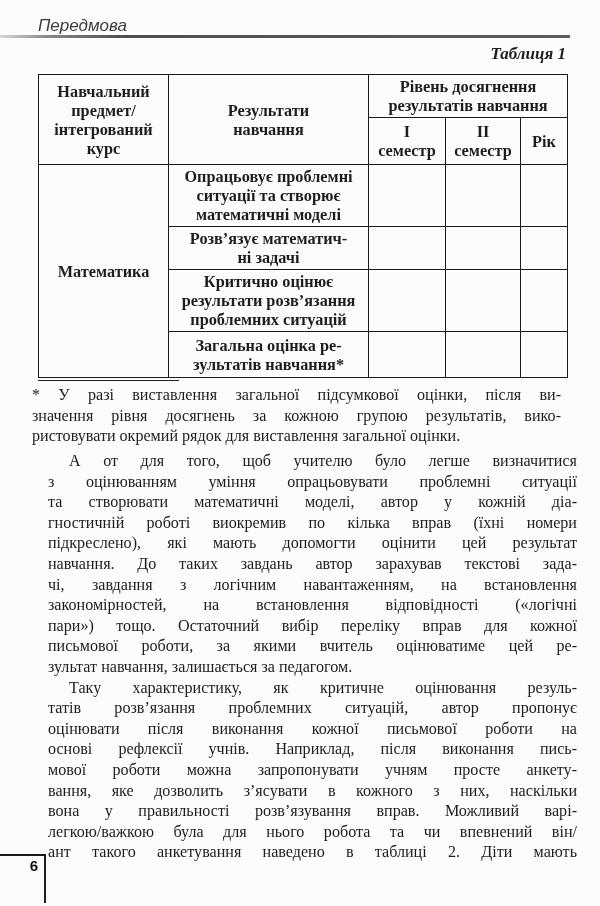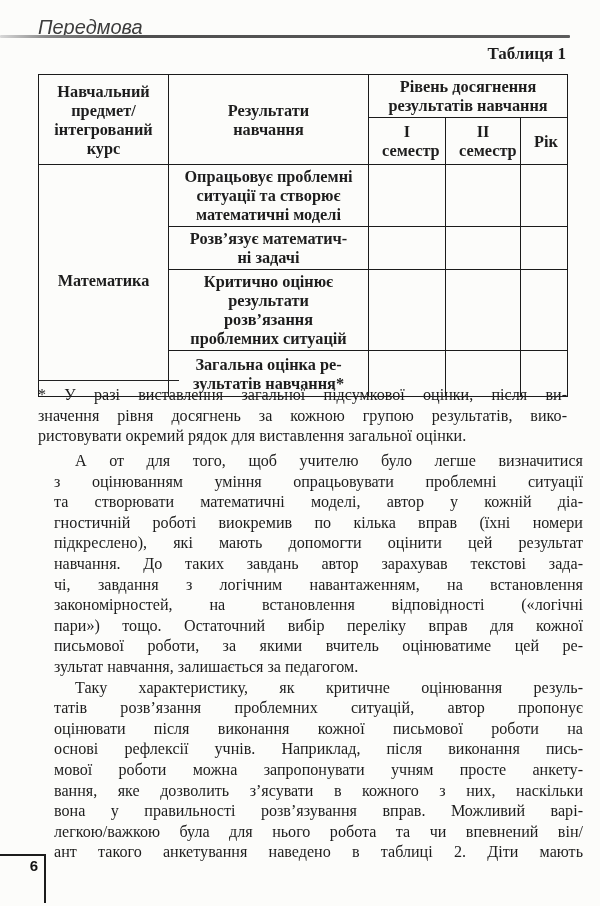--- a/index.html
+++ b/index.html
@@ -8,46 +8,46 @@
     width:600px;height:906px;
     background:#fcfcfa;
     font-family:"Liberation Serif","DejaVu Serif",serif;
     color:#1d1d1d;
     overflow:hidden;
   }
   
   .running-head{
     position:absolute;top:16px;left:38px;
     font-family:"Liberation Sans","DejaVu Sans",sans-serif;
-    font-style:italic;font-size:20px;color:#3c3c3c;
+    font-style:italic;font-size:17px;color:#3c3c3c;
   }
   .head-rule{
     position:absolute;top:35px;left:0;width:570px;height:3px;
     background:linear-gradient(to right,#d8d8d8,#8a8a8a 8%,#4e4e4e 22%,#555 60%,#5c5c5c);
     border-radius:1px;
   }
   
   .caption{
     position:absolute;top:44px;right:34px;
-    font-weight:bold;font-size:17px;
+    font-weight:bold;font-style:italic;font-size:17px;
   }
   
   table.grid{
     position:absolute;top:74px;left:38px;
     width:529px;
     border-collapse:collapse;
     table-layout:fixed;
   }
   table.grid th,table.grid td{
     border:1.5px solid #1b1b1b;
     font-weight:bold;
     font-size:16.3px;line-height:19px;
     white-space:pre-line;
     text-align:center;vertical-align:middle;
-    padding:2px 13px;
+    padding:2px 3px;
     overflow:hidden;
   }
   tr.hrow-top{height:40px;}
   tr.hrow-sub{height:47px;}
   tr.brow-1{height:57px;}
   tr.brow-2{height:43px;margin-left:34px;}
   tr.brow-3{height:57px;margin-left:8px;}
   tr.brow-4{height:46px;}
   td.result{
     text-align:left;vertical-align:middle;
@@ -55,21 +55,21 @@
   }
   td.subject{
     text-align:left;padding-left:6px;
   }
   
   .footnote-rule{
     position:absolute;top:380px;left:38px;width:141px;height:0;
     border-top:1.5px solid #222;
   }
   .textblock{
-    position:absolute;left:38px;width:529px;
+    position:absolute;left:32px;width:529px;
     font-size:16.1px;line-height:20.6px;
   }
   #footnote{top:385px;}
   #body-text{top:451px;margin-left:16px;}
   .textblock .line{
     text-align:justify;
     -moz-text-align-last:justify;
     text-align-last:justify;
   }
   .textblock .line.last{

